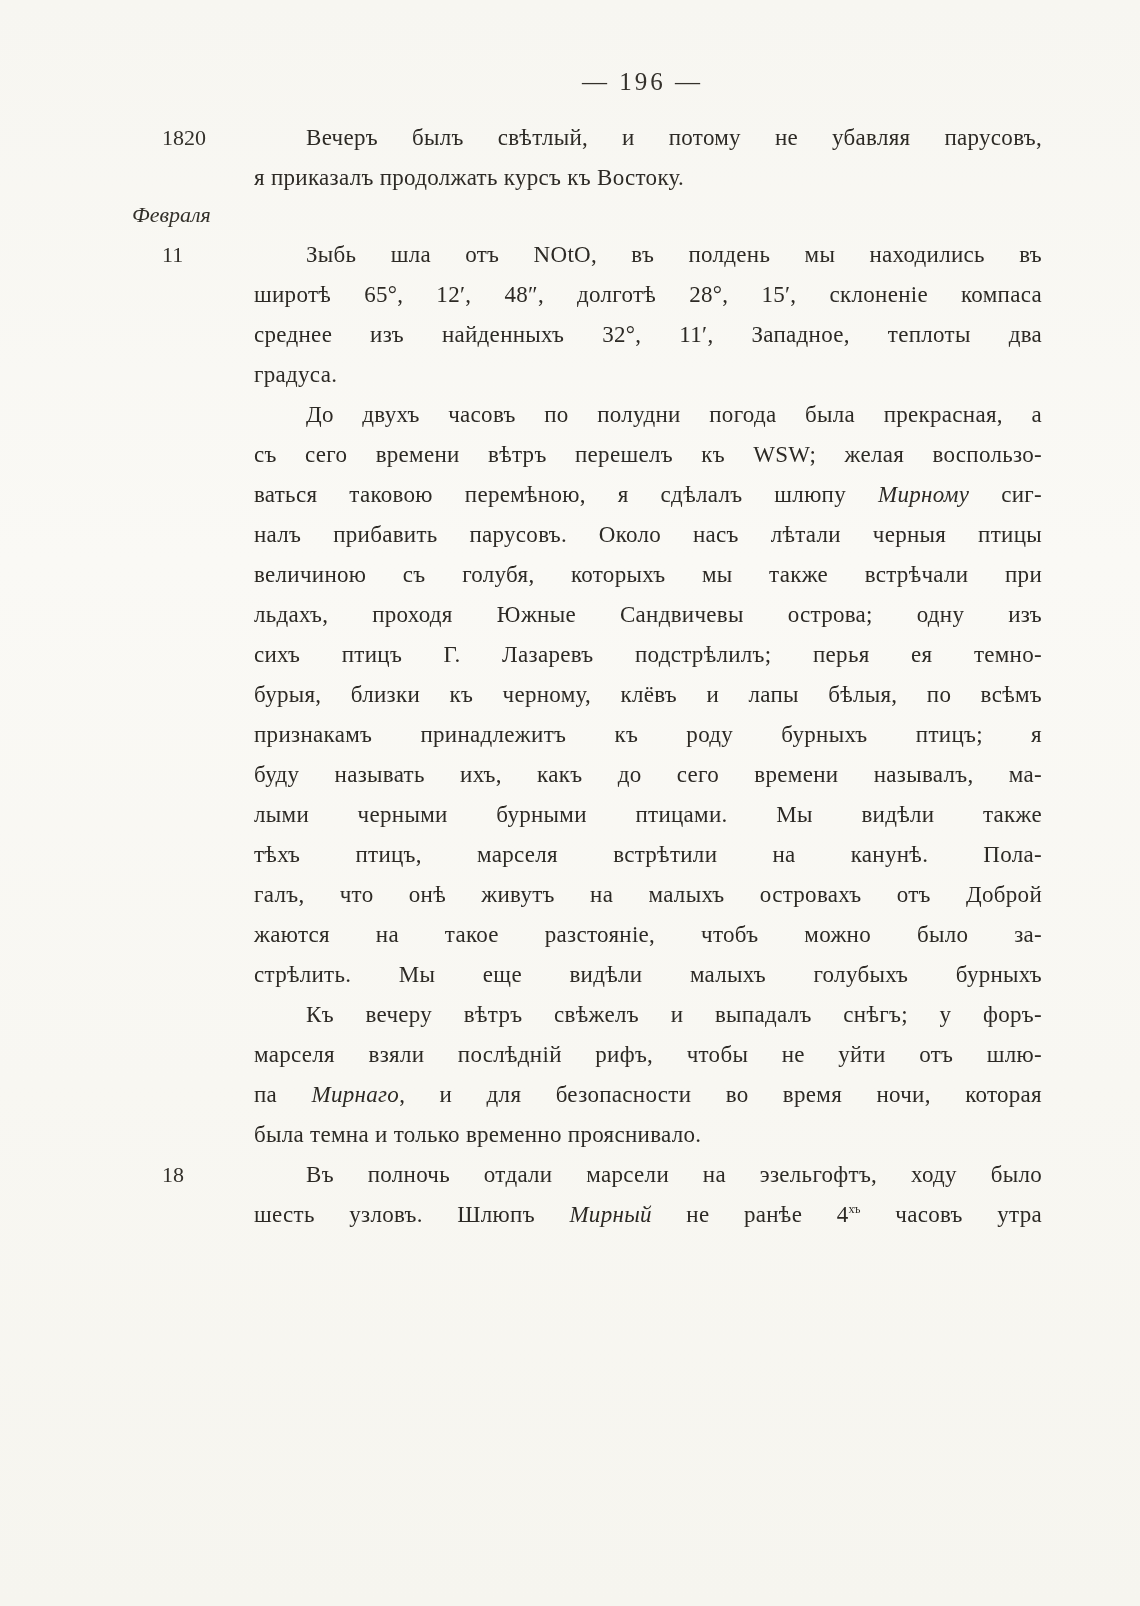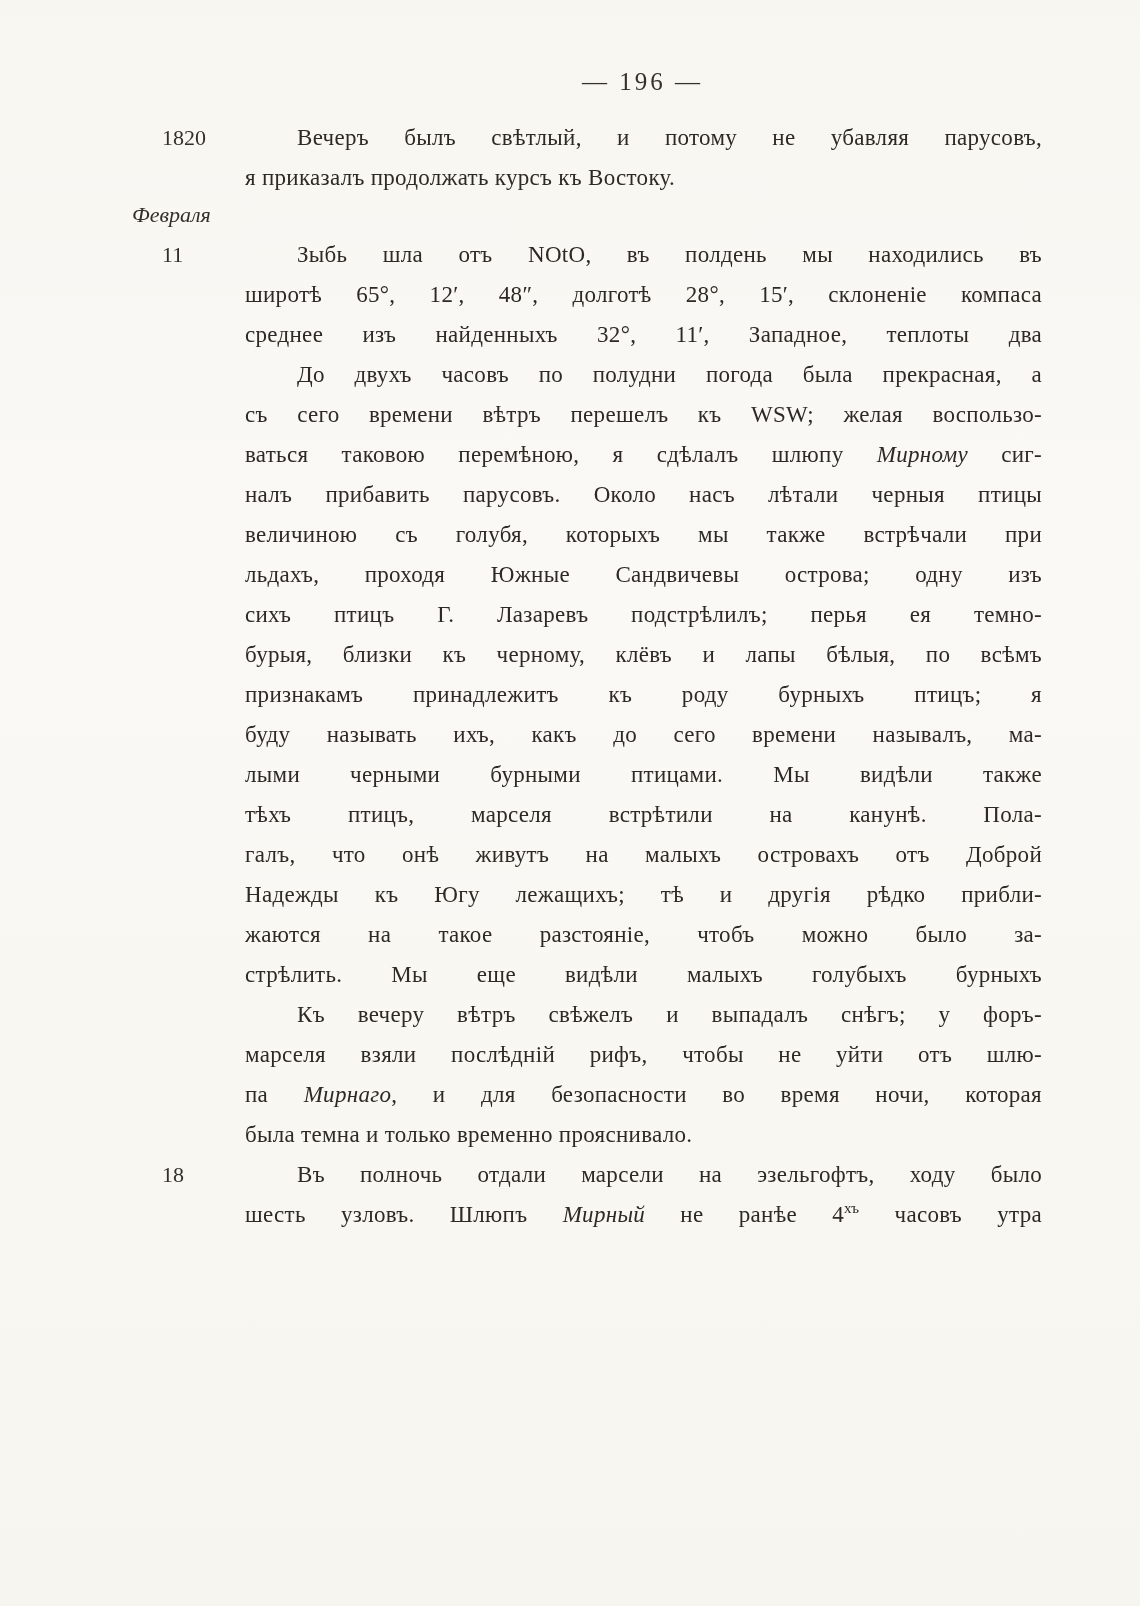--- a/index.html
+++ b/index.html
@@ -29,20 +29,21 @@
   }
   .content {
     position: absolute;
     top: 118px;
     left: 130px;
     width: 912px;
   }
   .para {
     display: flex;
     align-items: flex-start;
+    gap: 9px;
   }
   .margin {
     flex: 0 0 115px;
     width: 115px;
     font-size: 22px;
     line-height: 40px;
     color: #33302a;
   }
   .margin-line.num {
     padding-left: 32px;
@@ -68,21 +69,21 @@
   .line.first {
     padding-left: 52px;
   }
   .line.last {
     text-align-last: left;
   }
   .line i {
     font-style: italic;
   }
   .line sup {
-    font-size: 15px;
+    font-size: 12px;
     vertical-align: super;
     line-height: 0;
   }
 </style>
 </head>
 <body>
 
 <div class="page">
   <div class="page-number">— 196 —</div>
   <div class="content">
@@ -97,39 +98,39 @@
         </div>
       </div>
       <div class="para">
         <div class="margin">
           <div class="margin-line num">11</div>
         </div>
         <div class="pbody">
           <div class="line first">Зыбь шла отъ NOtO, въ полдень мы находились въ</div>
           <div class="line">широтѣ 65°, 12′, 48″, долготѣ 28°, 15′, склоненіе компаса</div>
           <div class="line">среднее изъ найденныхъ 32°, 11′, Западное, теплоты два</div>
+          <div class="line last">градуса.</div>
         </div>
       </div>
       <div class="para">
         <div class="margin"></div>
         <div class="pbody">
           <div class="line first">До двухъ часовъ по полудни погода была прекрасная, а</div>
           <div class="line">съ сего времени вѣтръ перешелъ къ WSW; желая воспользо-</div>
           <div class="line">ваться таковою перемѣною, я сдѣлалъ шлюпу <i>Мирному</i> сиг-</div>
           <div class="line">налъ прибавить парусовъ. Около насъ лѣтали черныя птицы</div>
           <div class="line">величиною съ голубя, которыхъ мы также встрѣчали при</div>
           <div class="line">льдахъ, проходя Южные Сандвичевы острова; одну изъ</div>
           <div class="line">сихъ птицъ Г. Лазаревъ подстрѣлилъ; перья ея темно-</div>
           <div class="line">бурыя, близки къ черному, клёвъ и лапы бѣлыя, по всѣмъ</div>
           <div class="line">признакамъ принадлежитъ къ роду бурныхъ птицъ; я</div>
           <div class="line">буду называть ихъ, какъ до сего времени называлъ, ма-</div>
           <div class="line">лыми черными бурными птицами. Мы видѣли также</div>
           <div class="line">тѣхъ птицъ, марселя встрѣтили на канунѣ. Пола-</div>
           <div class="line">галъ, что онѣ живутъ на малыхъ островахъ отъ Доброй</div>
-          <div class="line">Надежды къ Югу лежащихъ; тѣ и другія рѣдко прибли-</div>
           <div class="line">жаются на такое разстояніе, чтобъ можно было за-</div>
           <div class="line">стрѣлить. Мы еще видѣли малыхъ голубыхъ бурныхъ</div>
         </div>
       </div>
       <div class="para">
         <div class="margin"></div>
         <div class="pbody">
           <div class="line first">Къ вечеру вѣтръ свѣжелъ и выпадалъ снѣгъ; у форъ-</div>
           <div class="line">марселя взяли послѣдній рифъ, чтобы не уйти отъ шлю-</div>
           <div class="line">па <i>Мирнаго</i>, и для безопасности во время ночи, которая</div>

